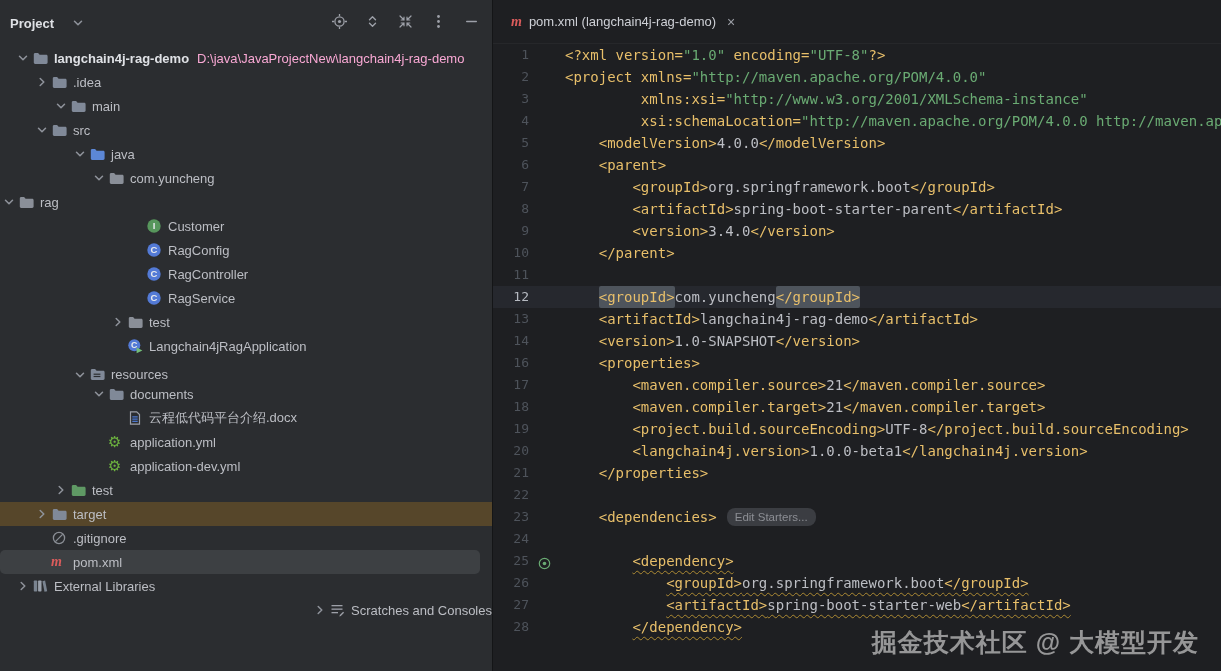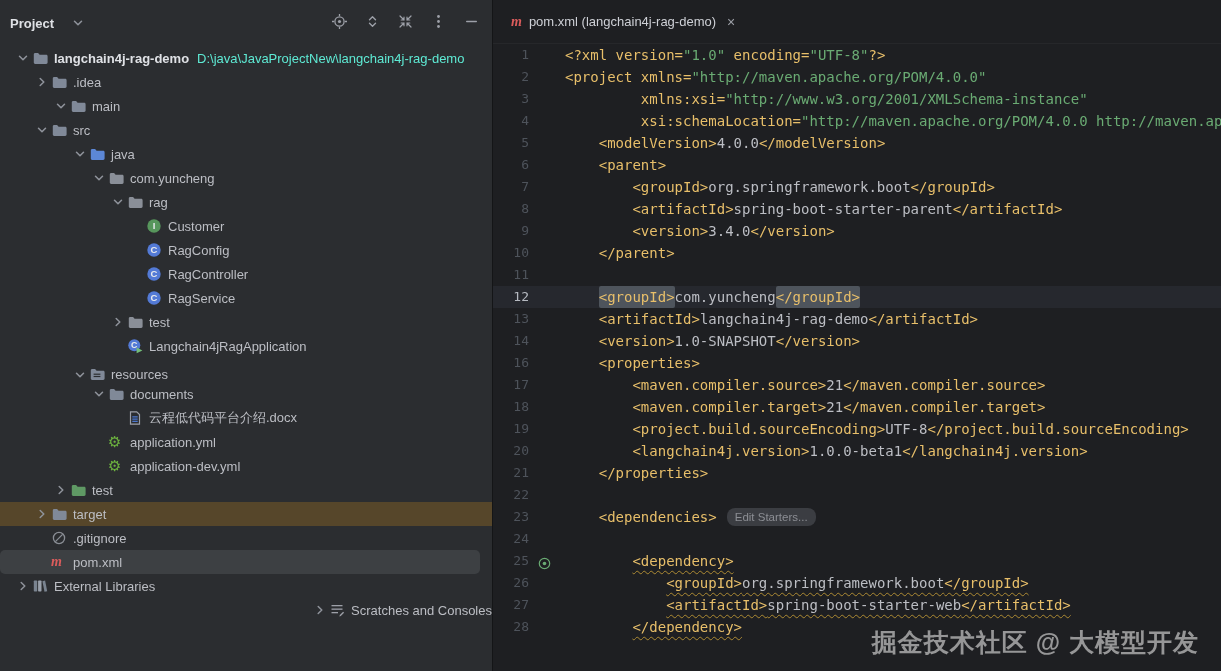--- a/index.html
+++ b/index.html
@@ -17,21 +17,21 @@
   .ptools{margin-left:auto;display:flex;align-items:center;gap:16px;}
   .tbtn{background:none;border:none;padding:0;display:flex;align-items:center;cursor:pointer;}
   .tree{position:absolute;top:46px;left:0;right:0;bottom:0;overflow:hidden;}
   .trow{display:flex;align-items:center;height:24px;font-size:13px;color:#BCBEC4;cursor:pointer;}
   .trow.active{background:#3D4043;border-radius:5px;margin-right:12px;}
   .trow.target{background:#56462A;}
   .trow.root .lbl{color:#DFE1E5;font-weight:700;}
   .chev{width:18px;flex:none;display:flex;justify-content:center;align-items:center;}
   .islot{width:22px;flex:none;display:flex;align-items:center;position:relative;}
   .lbl{white-space:nowrap;}
-  .hint{color:#5eead4;margin-left:8px;font-size:13px;white-space:nowrap;font-weight:400;}
+  .hint{color:#f9a8d4;margin-left:8px;font-size:13px;white-space:nowrap;font-weight:400;}
   
   .editor{position:absolute;top:0;left:493px;right:0;bottom:0;background:#1E1F22;}
   .tabbar{height:44px;display:flex;align-items:center;padding-left:6px;
           border-bottom:1px solid rgba(255,255,255,0.04);box-sizing:border-box;}
   .tab{display:flex;align-items:center;gap:7px;height:43px;padding:0 12px;background:none;border:none;
        color:#CED0D6;font-size:13px;font-family:inherit;cursor:pointer;}
   .tab .close{color:#9DA0A8;font-size:14px;line-height:1;margin-left:4px;}
   .mavico{color:#DB5C5C;font-weight:700;font-size:14px;line-height:1;font-family:"Liberation Serif",serif;font-style:italic;}
   .codewrap{position:absolute;top:44px;left:0;right:0;bottom:0;overflow:hidden;
             font-family:"DejaVu Sans Mono","Liberation Mono",monospace;font-size:14px;line-height:22px;}
@@ -176,21 +176,21 @@
             <path d="M3.5 5.2 L7 8.8 L10.5 5.2" fill="none" stroke="#8F939B" stroke-width="1.5" stroke-linecap="round" stroke-linejoin="round"></path>
           </svg>
         </span>
         <span class="islot">
           <svg width="16" height="16" viewBox="0 0 16 16">
             <path d="M1.8 4.4c0-.8.6-1.4 1.4-1.4h2.9l1.5 1.8h6.6c.8 0 1.4.6 1.4 1.4v6.4c0 .8-.6 1.4-1.4 1.4H3.2c-.8 0-1.4-.6-1.4-1.4z" fill="#8A8F98"></path>
           </svg>
         </span>
         <span class="lbl">com.yuncheng</span>
       </div>
-      <div class="trow" style="padding-left: 109px;">
+      <div class="trow" style="">
         <span class="chev">
           <svg width="14" height="14" viewBox="0 0 14 14">
             <path d="M3.5 5.2 L7 8.8 L10.5 5.2" fill="none" stroke="#8F939B" stroke-width="1.5" stroke-linecap="round" stroke-linejoin="round"></path>
           </svg>
         </span>
         <span class="islot">
           <svg width="16" height="16" viewBox="0 0 16 16">
             <path d="M1.8 4.4c0-.8.6-1.4 1.4-1.4h2.9l1.5 1.8h6.6c.8 0 1.4.6 1.4 1.4v6.4c0 .8-.6 1.4-1.4 1.4H3.2c-.8 0-1.4-.6-1.4-1.4z" fill="#8A8F98"></path>
           </svg>
         </span>

